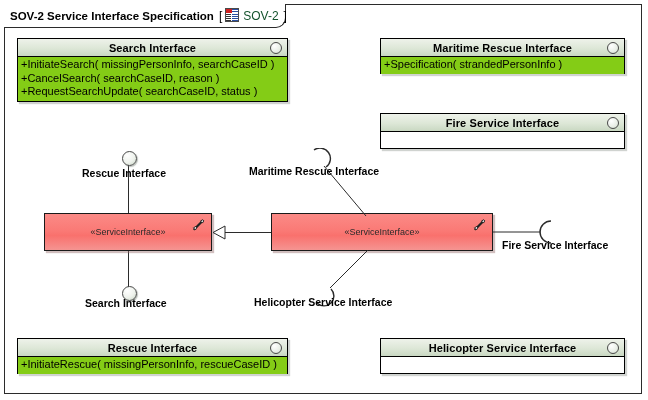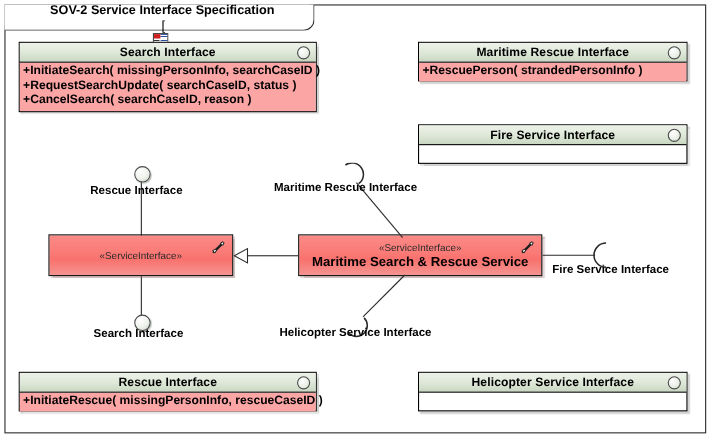--- a/index.html
+++ b/index.html
@@ -12,21 +12,21 @@
   .frame{position:absolute;left:4px;top:4px;width:638px;height:390px;
          border:1px solid #2b2b2b;background:#ffffff;box-sizing:border-box;}
 
   .frame-tab{position:absolute;left:4px;top:4px;height:24px;
              border:1px solid #2b2b2b;border-left:none;border-top:none;
              background:#ffffff;box-sizing:border-box;
              display:flex;align-items:center;padding:0 0 0 6px;
              border-bottom-right-radius:10px;}
   .frame-tab .ftitle{font-size:11.5px;font-weight:bold;color:#000;white-space:nowrap;}
   .frame-tab .fbr{font-size:12px;color:#000;margin:0 3px 0 5px;}
-  .frame-tab .fname{font-size:12px;color:#c2410c;white-space:nowrap;}
+  .frame-tab .fname{font-size:12px;color:#14532d;white-space:nowrap;}
   .frame-tab .fpad{width:10px;}
 
   
   .doc-icon{width:15px;height:15px;position:relative;display:inline-block;
             margin:0 3px 0 0;flex:0 0 auto;}
   .doc-icon .pg{position:absolute;left:0;top:0;width:14px;height:14px;
                 background:#ffffff;border:1px solid #4a4a4a;box-sizing:border-box;}
   .doc-icon .hd{position:absolute;left:1px;top:1px;width:6px;height:4px;background:#d01f1f;}
   .doc-icon .g1{position:absolute;left:1px;top:6px;width:5px;height:7px;
                 background:repeating-linear-gradient(#333 0 1px,#fff 1px 2px);}
@@ -38,21 +38,21 @@
   
   .ifbox{position:absolute;border:1px solid #000;background:#ffffff;
          box-sizing:border-box;box-shadow:2px 2px 1px rgba(120,130,120,.35);}
   .ifhead{position:relative;height:17px;border-bottom:1px solid #000;
           background:linear-gradient(to bottom,#eef2ea 0%,#dde7d7 55%,#c9d8c2 100%);
           display:flex;align-items:center;justify-content:center;}
   .ifhead .hname{font-size:11px;font-weight:bold;color:#000;letter-spacing:.1px;}
   .iflollipop{position:absolute;right:5px;top:50%;transform:translateY(-50%);
               width:10px;height:10px;border-radius:50%;border:1px solid #4a4a4a;
               background:radial-gradient(circle at 35% 30%,#ffffff 0%,#e8eee6 60%,#cdd8c8 100%);}
-  .ifbody{padding:1px 0 2px 0;background:#fca5a5;font-weight:bold;}
+  .ifbody{padding:1px 0 2px 0;background:#84cc16;}
   .ifop{font-size:11px;color:#000;padding:0 3px 0 3px;line-height:13.5px;white-space:nowrap;}
 
   
   .svcbox{position:absolute;border:1.5px solid #1a1a1a;box-sizing:border-box;
           background:linear-gradient(to bottom,#fb8a86 0%,#fa7a76 45%,#f9716d 60%,#f59491 100%);
           box-shadow:2px 2px 1px rgba(150,110,110,.45);
           display:flex;flex-direction:column;align-items:center;justify-content:center;}
   .svcstereo{font-size:9px;color:#2a2a2a;line-height:11px;margin-top:1px;}
   .svcname{font-size:12px;font-weight:bold;color:#000;line-height:14px;}
   .tools-icon{position:absolute;right:5px;top:4px;width:15px;height:14px;}
@@ -68,21 +68,21 @@
 
   .conlabel{position:absolute;font-size:10.5px;font-weight:bold;color:#000;white-space:nowrap;}
 </style>
 </head>
 <body>
 
 <div id="canvas">
 
   <div class="frame"></div>
 
-  <div class="frame-tab" style="width:282px;flex-direction:column;">
+  <div class="frame-tab" style="width:282px;">
     <span class="ftitle">SOV-2 Service Interface Specification</span>
     <span class="fbr">[</span>
     <span class="doc-icon">
       <span class="pg"></span>
         <span class="hd"></span>
         <span class="g1"></span>
       <span class="g2"></span>
         <span class="g3"></span>
     </span>
     <span class="fname">SOV-2</span>
@@ -90,32 +90,32 @@
     <span class="fpad"></span>
   </div>
 
   <div class="ifbox" style="left:17px;top:38px;width:271px;height:64px;">
     <div class="ifhead">
       <span class="hname">Search Interface</span>
       <span class="iflollipop"></span>
     </div>
     <div class="ifbody">
       <div class="ifop">+InitiateSearch( missingPersonInfo, searchCaseID )</div>
+      <div class="ifop">+CancelSearch( searchCaseID, reason )</div>
       <div class="ifop">+RequestSearchUpdate( searchCaseID, status )</div>
-      <div class="ifop">+CancelSearch( searchCaseID, reason )</div>
     </div>
   </div>
 
   <div class="ifbox" style="left:380px;top:38px;width:245px;height:36px;">
     <div class="ifhead">
       <span class="hname">Maritime Rescue Interface</span>
       <span class="iflollipop"></span>
     </div>
     <div class="ifbody">
-      <div class="ifop">+RescuePerson( strandedPersonInfo )</div>
+      <div class="ifop">+Specification( strandedPersonInfo )</div>
     </div>
   </div>
 
   <div class="ifbox" style="left:380px;top:113px;width:245px;height:36px;">
     <div class="ifhead">
       <span class="hname">Fire Service Interface</span>
       <span class="iflollipop"></span>
     </div>
   </div>
 
@@ -152,21 +152,20 @@
         <path d="M2.5 13.5 L11 5" stroke-width="2.2" stroke="#222"></path>
         <path d="M13.5 2.5 L5 11" stroke-width="2.2" stroke="#222"></path>
         <path d="M10.2 3.4 l2.6 -1.3 l1.1 1.1 l-1.3 2.6 z" fill="#fff" stroke="#111" stroke-width="1"></path>
         <path d="M2.2 11.2 l2.6 -1.3 l1.1 1.1 l-1.3 2.6 z" fill="#fff" stroke="#111" stroke-width="1"></path>
       </g>
     </svg>
   </div>
 
   <div class="svcbox" style="left:271px;top:213px;width:222px;height:38px;">
     <span class="svcstereo">«ServiceInterface»</span>
-    <span class="svcname">Maritime Search &amp; Rescue Service</span>
     <svg class="tools-icon" viewBox="0 0 16 16">
       <g stroke="#111" stroke-width="1.3" fill="#fff">
         <path d="M2.5 13.5 L11 5" stroke-width="2.2" stroke="#222"></path>
         <path d="M13.5 2.5 L5 11" stroke-width="2.2" stroke="#222"></path>
         <path d="M10.2 3.4 l2.6 -1.3 l1.1 1.1 l-1.3 2.6 z" fill="#fff" stroke="#111" stroke-width="1"></path>
         <path d="M2.2 11.2 l2.6 -1.3 l1.1 1.1 l-1.3 2.6 z" fill="#fff" stroke="#111" stroke-width="1"></path>
       </g>
     </svg>
   </div>
 

